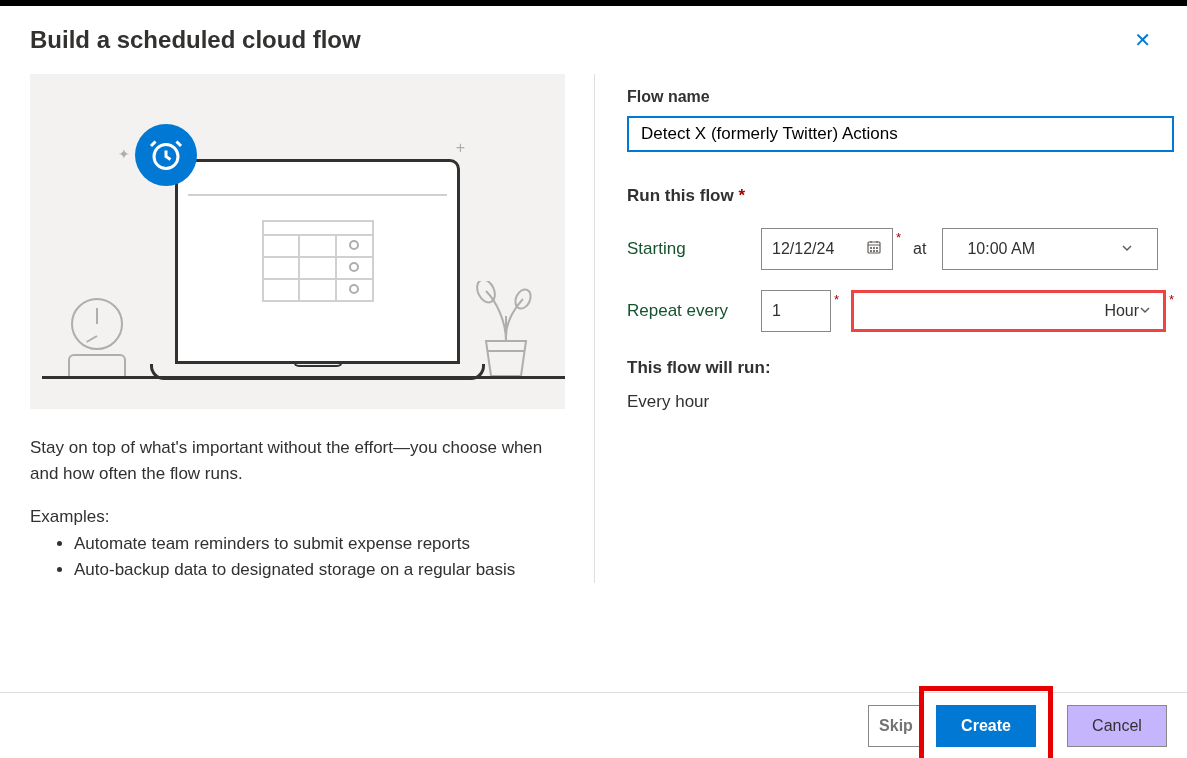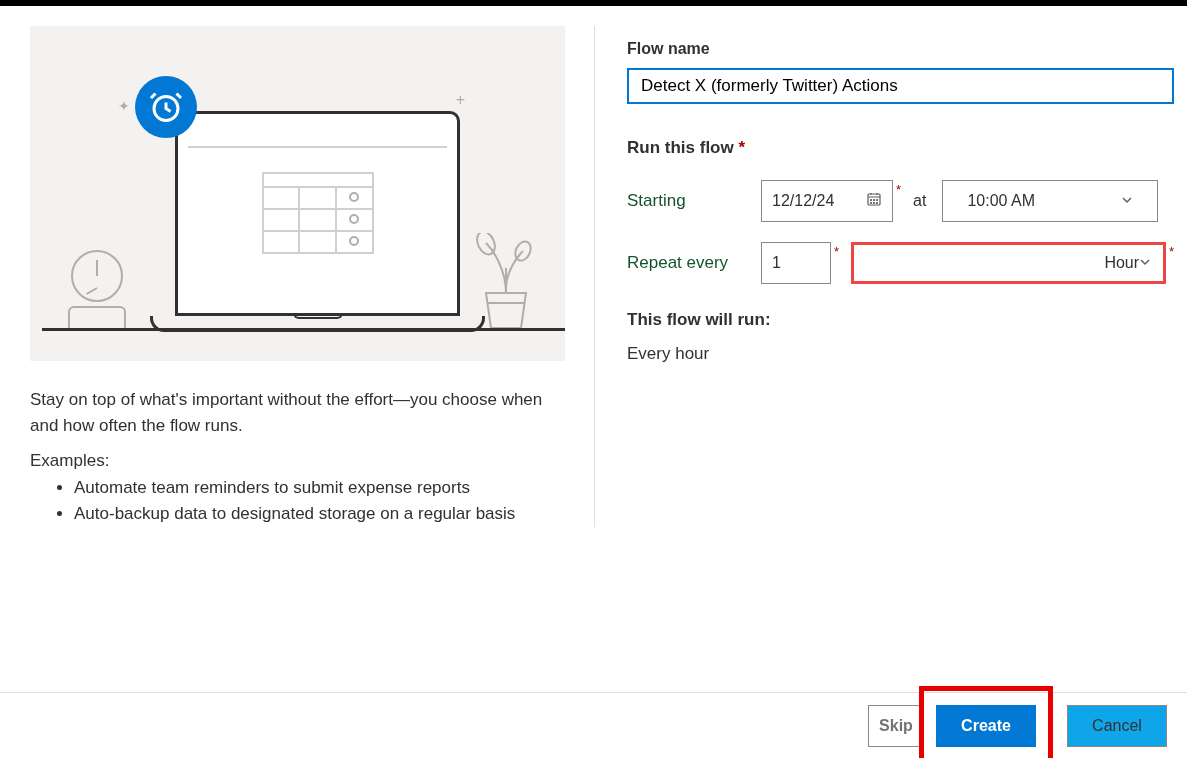--- a/index.html
+++ b/index.html
@@ -212,21 +212,21 @@
       right: 14px;
     }
     .plant svg { display: block; }
     .description {
       margin-top: 26px;
       font-size: 17px;
       line-height: 1.55;
       color: #323130;
     }
     .examples-label {
-      margin-top: 11px;
+      margin-top: 19px;
       font-size: 17px;
     }
     .examples-list {
       margin-top: 4px;
       padding-left: 44px;
       font-size: 17px;
       line-height: 1.55;
     }
     .examples-list li { margin-top: 0; }
     .right-pane {
@@ -364,40 +364,46 @@
       padding: 0;
     }
     .btn-create {
       background: #0078d4;
       border: 1px solid #0078d4;
       color: #fff;
       font-weight: 600;
       width: 100px;
     }
     .btn-cancel {
-      background: #0ea5e9;
+      background: #c4b5fd;
       border: 1px solid #8a8886;
       color: #323130;
       width: 100px;
     }
     .highlight-box {
       border: 5px solid #e60000;
       padding: 14px 12px;
       display: inline-flex;
       align-items: center;
       margin-left: -5px;
       margin-right: 14px;
     }
   </style>
 </head>
 <body>
 
 <div class="topbar"></div>
 
 <div class="dialog">
+  <div class="dialog-header">
+    <h1 class="dialog-title">Build a scheduled cloud flow</h1>
+    <button class="close-btn">
+      <span>✕</span>
+    </button>
+  </div>
 
   <div class="dialog-body">
 
     <div class="left-pane">
       <div class="illustration-box">
         <span class="sparkle-left">✦</span>
         <div class="clock-badge">
           <svg viewBox="0 0 24 24" fill="none" stroke="#fff" stroke-width="2">
             <circle cx="12" cy="13" r="8"></circle>
             <path d="M12 9v4l3 2"></path>

